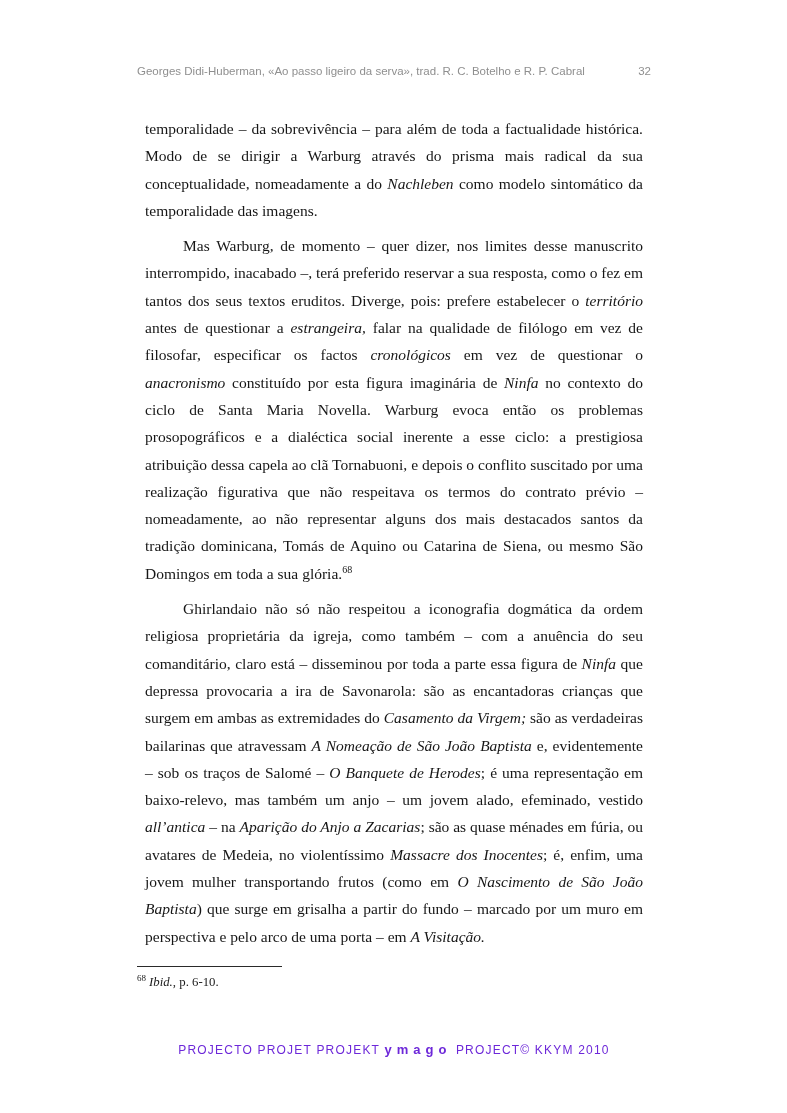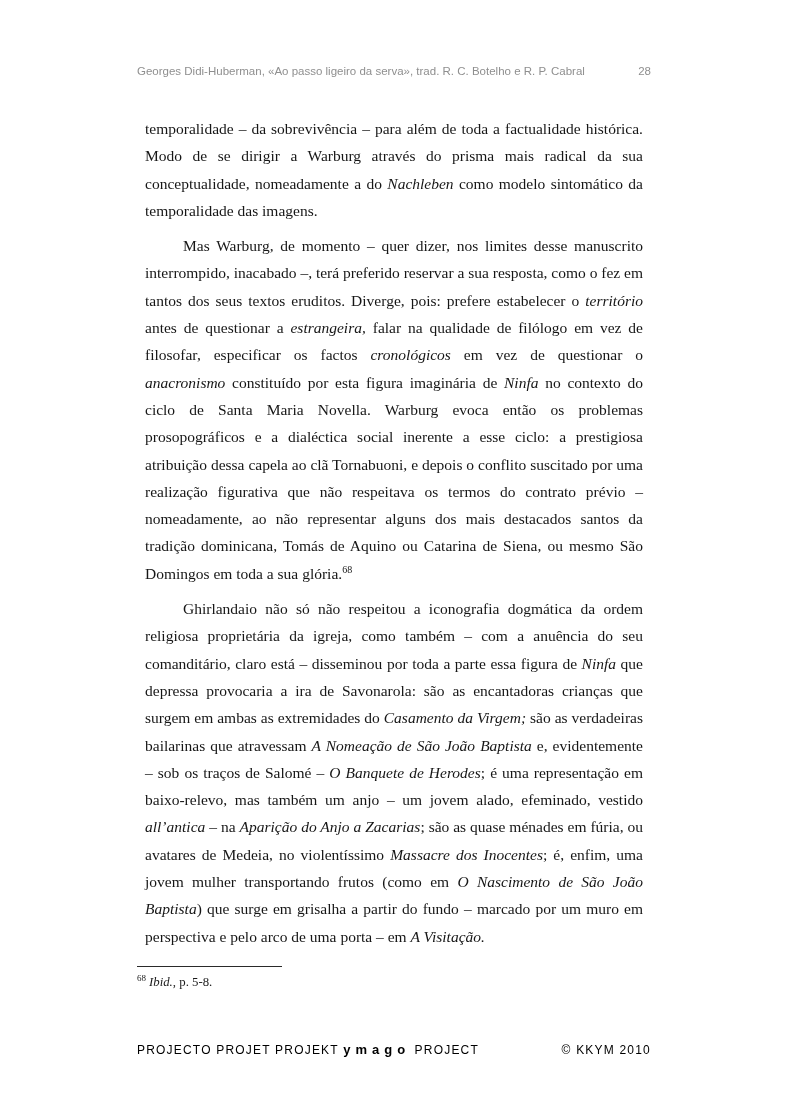--- a/index.html
+++ b/index.html
@@ -63,54 +63,54 @@
     line-height: 1.35;
     color: #1a1a1a;
   }
   .footnote-text sup { font-size: 9px; margin-right: 3px; }
   .page-footer {
     position: absolute;
     top: 1042px;
     left: 137px;
     width: 514px;
     display: flex;
-    justify-content: space-between;
+    justify-content: center;
     align-items: baseline;
     font-family: "Liberation Sans", "DejaVu Sans", sans-serif;
     font-size: 12px;
     letter-spacing: 1.2px;
-    color: #000000;
+    color: #6d28d9;
     white-space: nowrap;
   }
   .logo-word {
     letter-spacing: 5px;
     font-weight: bold;
     font-size: 13px;
   }
 </style>
 </head>
 <body>
 
 <div class="page">
 
   <header class="running-header">
     <span>Georges Didi-Huberman, «Ao passo ligeiro da serva», trad. R. C. Botelho e R. P. Cabral</span>
-    <span>28</span>
+    <span>32</span>
   </header>
 
   <main class="body-text">
       <p class="body-paragraph"><span>temporalidade – da sobrevivência – para além de toda a factualidade histórica. Modo de se dirigir a Warburg através do prisma mais radical da sua conceptualidade, nomeadamente a do </span><em>Nachleben</em><span> como modelo sintomático da temporalidade das imagens.</span></p>
       <p class="body-paragraph indented"><span>Mas Warburg, de momento – quer dizer, nos limites desse manuscrito interrompido, inacabado –, terá preferido reservar a sua resposta, como o fez em tantos dos seus textos eruditos. Diverge, pois: prefere estabelecer o </span><em>território</em><span> antes de questionar a </span><em>estrangeira,</em><span> falar na qualidade de filólogo em vez de filosofar, especificar os factos </span><em>cronológicos</em><span> em vez de questionar o </span><em>anacronismo</em><span> constituído por esta figura imaginária de </span><em>Ninfa</em><span> no contexto do ciclo de Santa Maria Novella. Warburg evoca então os problemas prosopográficos e a dialéctica social inerente a esse ciclo: a prestigiosa atribuição dessa capela ao clã Tornabuoni, e depois o conflito suscitado por uma realização figurativa que não respeitava os termos do contrato prévio – nomeadamente, ao não representar alguns dos mais destacados santos da tradição dominicana, Tomás de Aquino ou Catarina de Siena, ou mesmo São Domingos em toda a sua glória.</span><sup>68</sup></p>
       <p class="body-paragraph indented"><span>Ghirlandaio não só não respeitou a iconografia dogmática da ordem religiosa proprietária da igreja, como também – com a anuência do seu comanditário, claro está – disseminou por toda a parte essa figura de </span><em>Ninfa</em><span> que depressa provocaria a ira de Savonarola: são as encantadoras crianças que surgem em ambas as extremidades do </span><em>Casamento da Virgem;</em><span> são as verdadeiras bailarinas que atravessam </span><em>A Nomeação de São João Baptista</em><span> e, evidentemente – sob os traços de Salomé – </span><em>O Banquete de Herodes</em><span>; é uma representação em baixo-relevo, mas também um anjo – um jovem alado, efeminado, vestido </span><em>all’antica</em><span> – na </span><em>Aparição do Anjo a Zacarias</em><span>; são as quase ménades em fúria, ou avatares de Medeia, no violentíssimo </span><em>Massacre dos Inocentes</em><span>; é, enfim, uma jovem mulher transportando frutos (como em </span><em>O Nascimento de São João Baptista</em><span>) que surge em grisalha a partir do fundo – marcado por um muro em perspectiva e pelo arco de uma porta – em </span><em>A Visitação.</em></p>
     </main>
 
   <div class="footnote-block">
     <div class="footnote-rule"></div>
     <div class="footnote-text">
-      <sup>68</sup><span><em>Ibid.</em><span>, p. 5-8.</span></span>
+      <sup>68</sup><span><em>Ibid.</em><span>, p. 6-10.</span></span>
     </div>
   </div>
 
   <footer class="page-footer">
     <span class="footer-left"><span>PROJECTO PROJET PROJEKT </span><span class="logo-word">ymago</span><span> PROJECT</span></span>
     <span class="footer-right">© KKYM 2010</span>
   </footer>
 
 </div>
 

